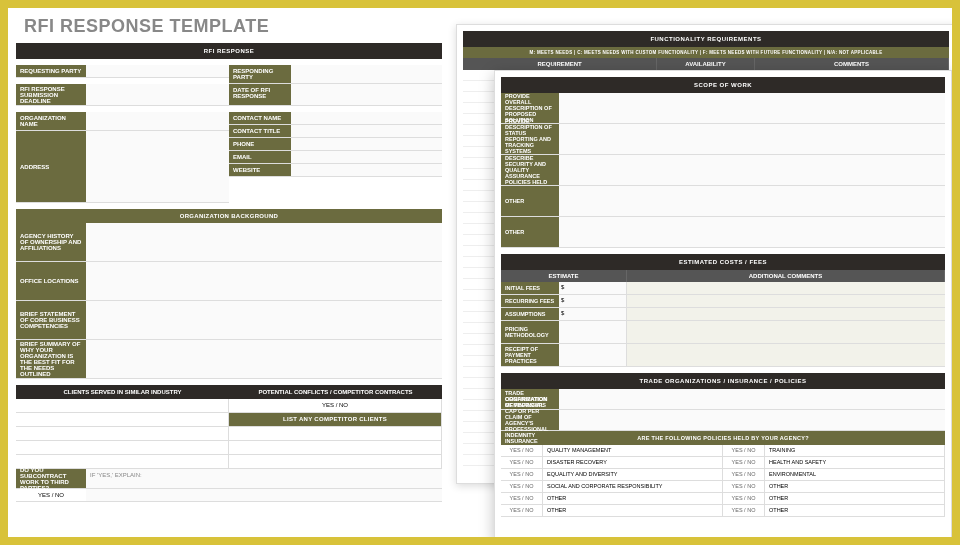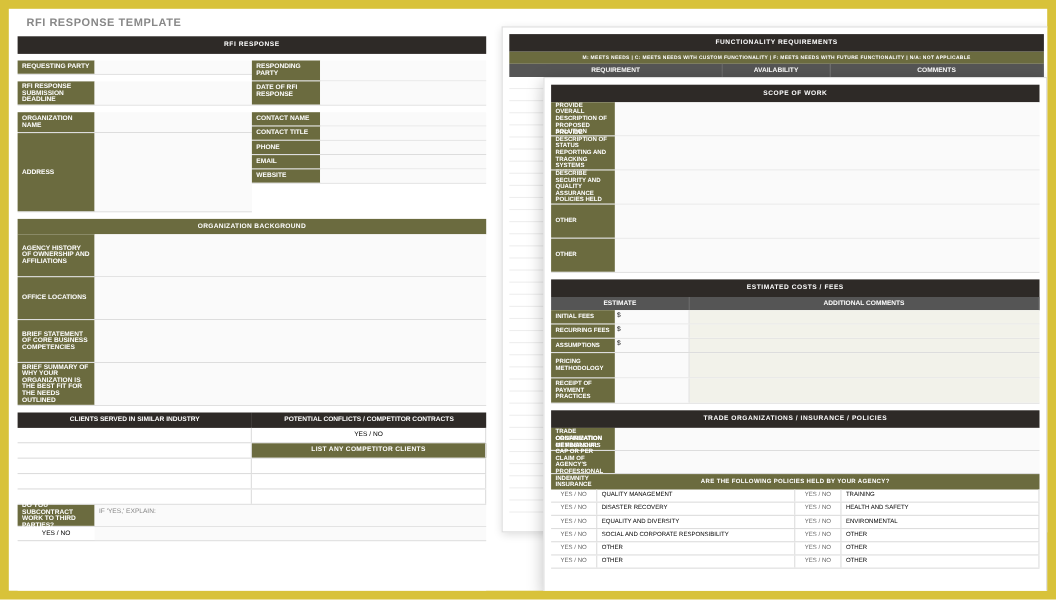--- a/index.html
+++ b/index.html
@@ -1,17 +1,17 @@
 <!DOCTYPE html>
 <html><head>
 <meta charset="utf-8">
 <style>
 *{box-sizing:border-box;margin:0;padding:0}
 body{background:#fff;font-family:Arial,Helvetica,sans-serif;width:960px;height:545px;border:8px solid #d8c23a;position:relative;font-size:6px;overflow:hidden}
-.title{color:#888;font-size:10px;font-weight:700;padding:4px 0 6px 8px;letter-spacing:.5px}
+.title{color:#888;font-size:18px;font-weight:700;padding:4px 0 6px 8px;letter-spacing:.5px}
 .page{background:#fff;border:1px solid #ddd;position:absolute;box-shadow:0 2px 8px rgba(0,0,0,.15)}
 .page1{left:8px;top:4px;width:426px;height:525px;border:none;box-shadow:none}
 .page2{left:448px;top:16px;width:500px;height:460px}
 .page3{left:486px;top:62px;width:458px;height:470px;box-shadow:0 4px 14px rgba(0,0,0,.25)}
 .hdr-dk{background:#2e2a27;color:#fff;font-weight:700;text-align:center;padding:5px 0;letter-spacing:.5px}
 .hdr-ol{background:#6b6b3f;color:#fff;font-weight:700;text-align:center;padding:4px 0;letter-spacing:.3px}
 .row{display:flex;border-bottom:1px solid #ddd}
 .lbl{background:#6b6b3f;color:#fff;font-weight:700;padding:3px 4px;width:70px;display:flex;align-items:center}
 .lbl2{background:#6b6b3f;color:#fff;font-weight:700;padding:3px 4px;width:62px}
 .val{flex:1;background:#fafafa;padding:3px 4px}

